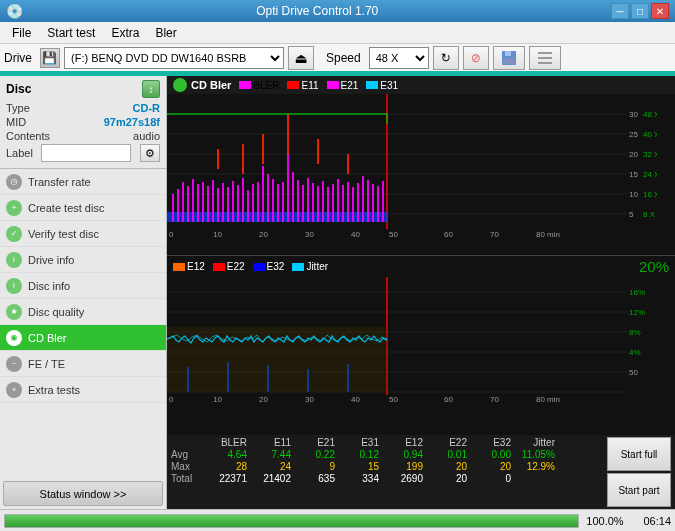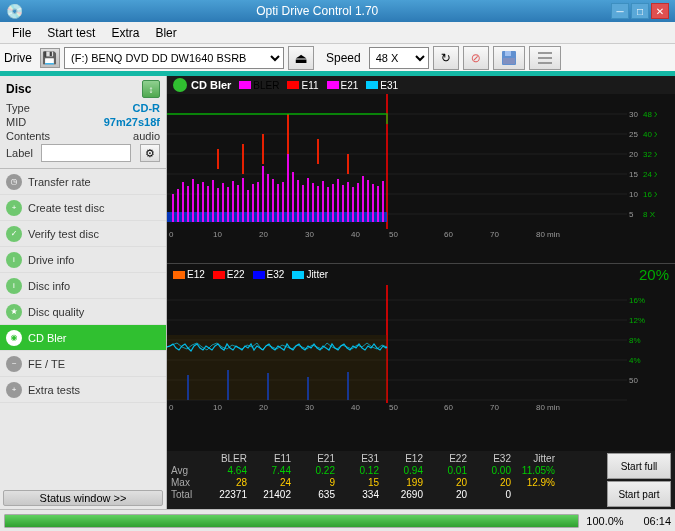--- a/index.html
+++ b/index.html
@@ -146,21 +146,21 @@
       border-radius: 50%;
       background: #70c870;
       margin-right: 6px;
       display: flex; align-items: center; justify-content: center;
       font-size: 8px; color: white; flex-shrink: 0;
     }
     .nav-item.active .nav-icon { background: white; color: #30c030; }
     .nav-item .nav-icon.gray { background: #999; }
 
     .status-window-btn {
-      height: 16px;
+      height: 25px;
       background: linear-gradient(to bottom, #e0e0e0, #c8c8c8);
       border: 1px solid #aaa;
       border-radius: 2px;
       margin: 3px;
       display: flex; align-items: center; justify-content: center;
       cursor: pointer;
       font-size: 11px;
     }
 
     
@@ -238,21 +238,21 @@
       font-size: 10px;
     }
     .stat-cell.header { color: #ccc; }
     .stat-cell.yellow { color: #ffcc00; }
     .stat-cell.white { color: white; }
 
     .start-buttons {
       display: flex; flex-direction: column; gap: 2px;
     }
     .start-btn {
-      height: 26px; width: 64px;
+      height: 34px; width: 64px;
       background: linear-gradient(to bottom, #f0f0f0, #d8d8d8);
       border: 1px solid #999;
       font-size: 10px;
       cursor: pointer;
       display: flex; align-items: center; justify-content: center;
     }
   </style>
 </head>
 <body>
 

